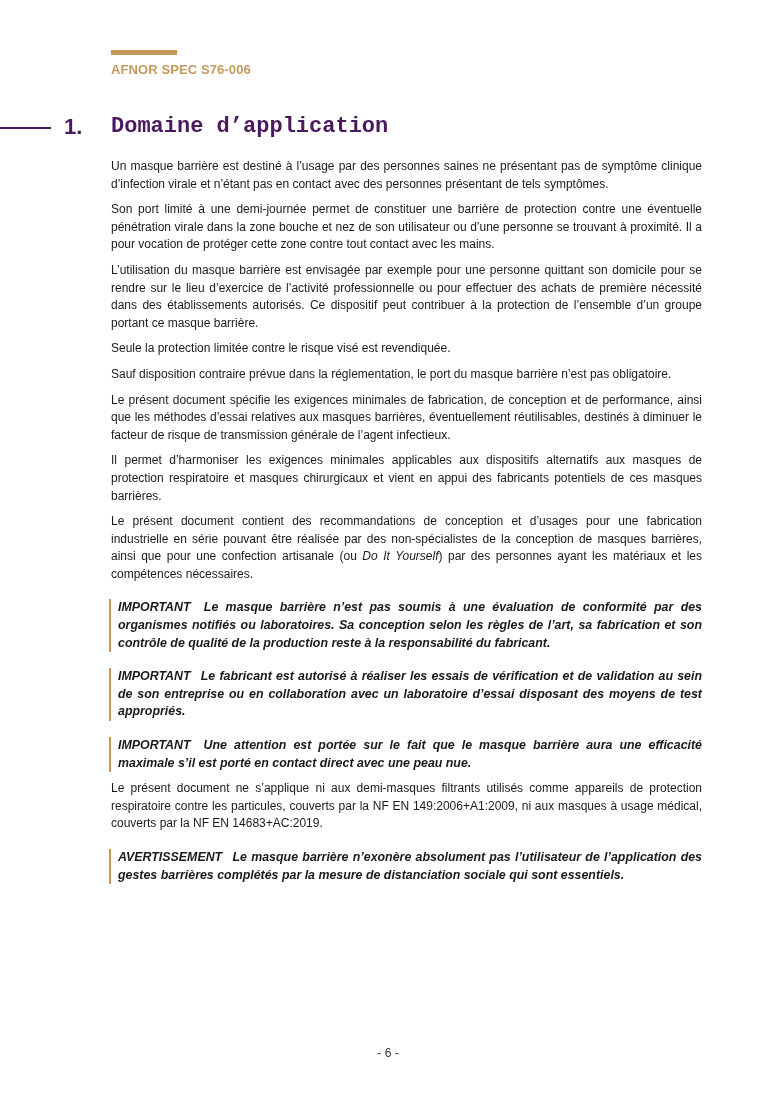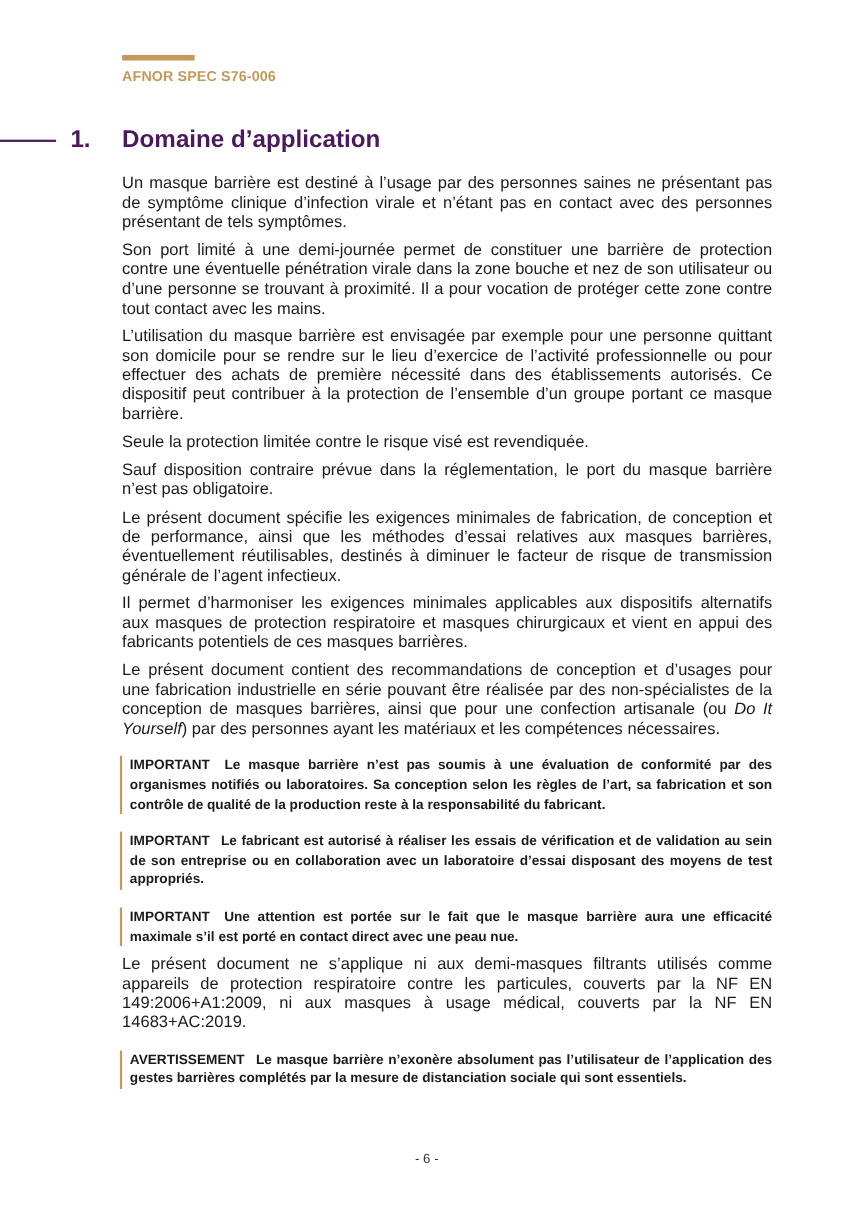--- a/index.html
+++ b/index.html
@@ -18,35 +18,35 @@
     .heading-rule {
       position: absolute; left: 0; top: 127px; width: 51px; height: 2px;
       background: #4b1a5e;
     }
     .heading-num {
       position: absolute; left: 64px; top: 114px;
       font-size: 22px; font-weight: bold; color: #4b1a5e;
     }
     .heading-title {
       position: absolute; left: 111px; top: 114px;
-      font-size: 22px; font-weight: bold; color: #4b1a5e;
+      font-size: 22px; font-weight: bold; color: #4b1a5e; font-family: Liberation Mono, monospace;
     }
     .content {
       position: absolute; left: 111px; top: 158px; width: 591px;
     }
     p.para {
-      margin: 0 0 8px 0; font-size: 15px; line-height: 17.6px;
+      margin: 0 0 8px 0; font-size: 12px; line-height: 17.6px;
       text-align: justify;
     }
     .callout {
       border-left: 2px solid #c49a5c;
       padding-left: 7px; margin-left: -2px; margin-bottom: 8px;
       font-size: 12.4px; line-height: 17.6px; font-weight: bold; text-align: justify;
     }
-    .callout.gap { margin-top: 16px; }
+    .callout.gap { margin-top: 16px; font-style: italic; }
     .callout .label { margin-right: 6px; }
     .callout .label.wide { }
     .page-number {
       position: absolute; left: 0; right: 0; top: 1046px; text-align: center;
       font-size: 12px; color: #333;
     }
   </style>
 </head>
 <body>
 

